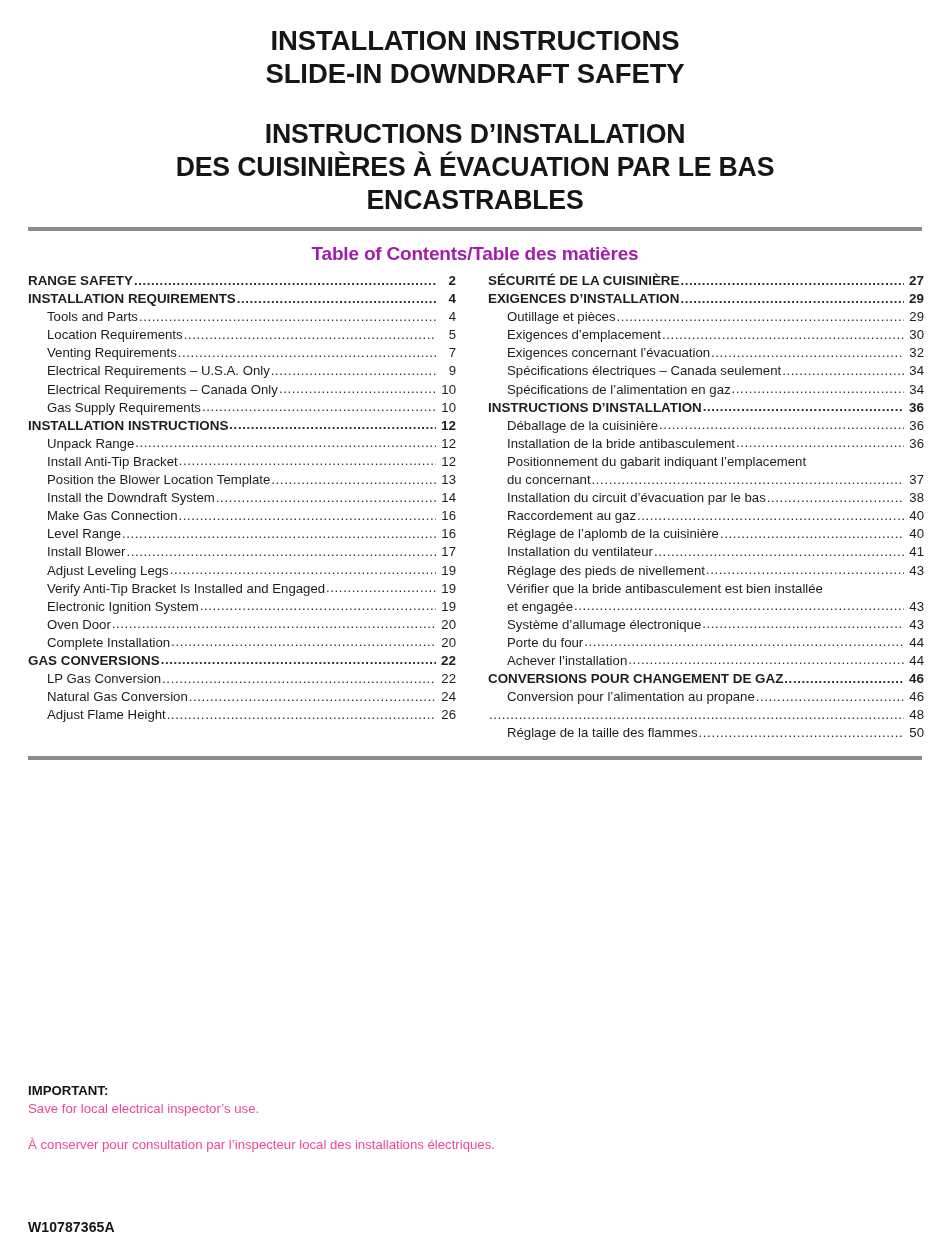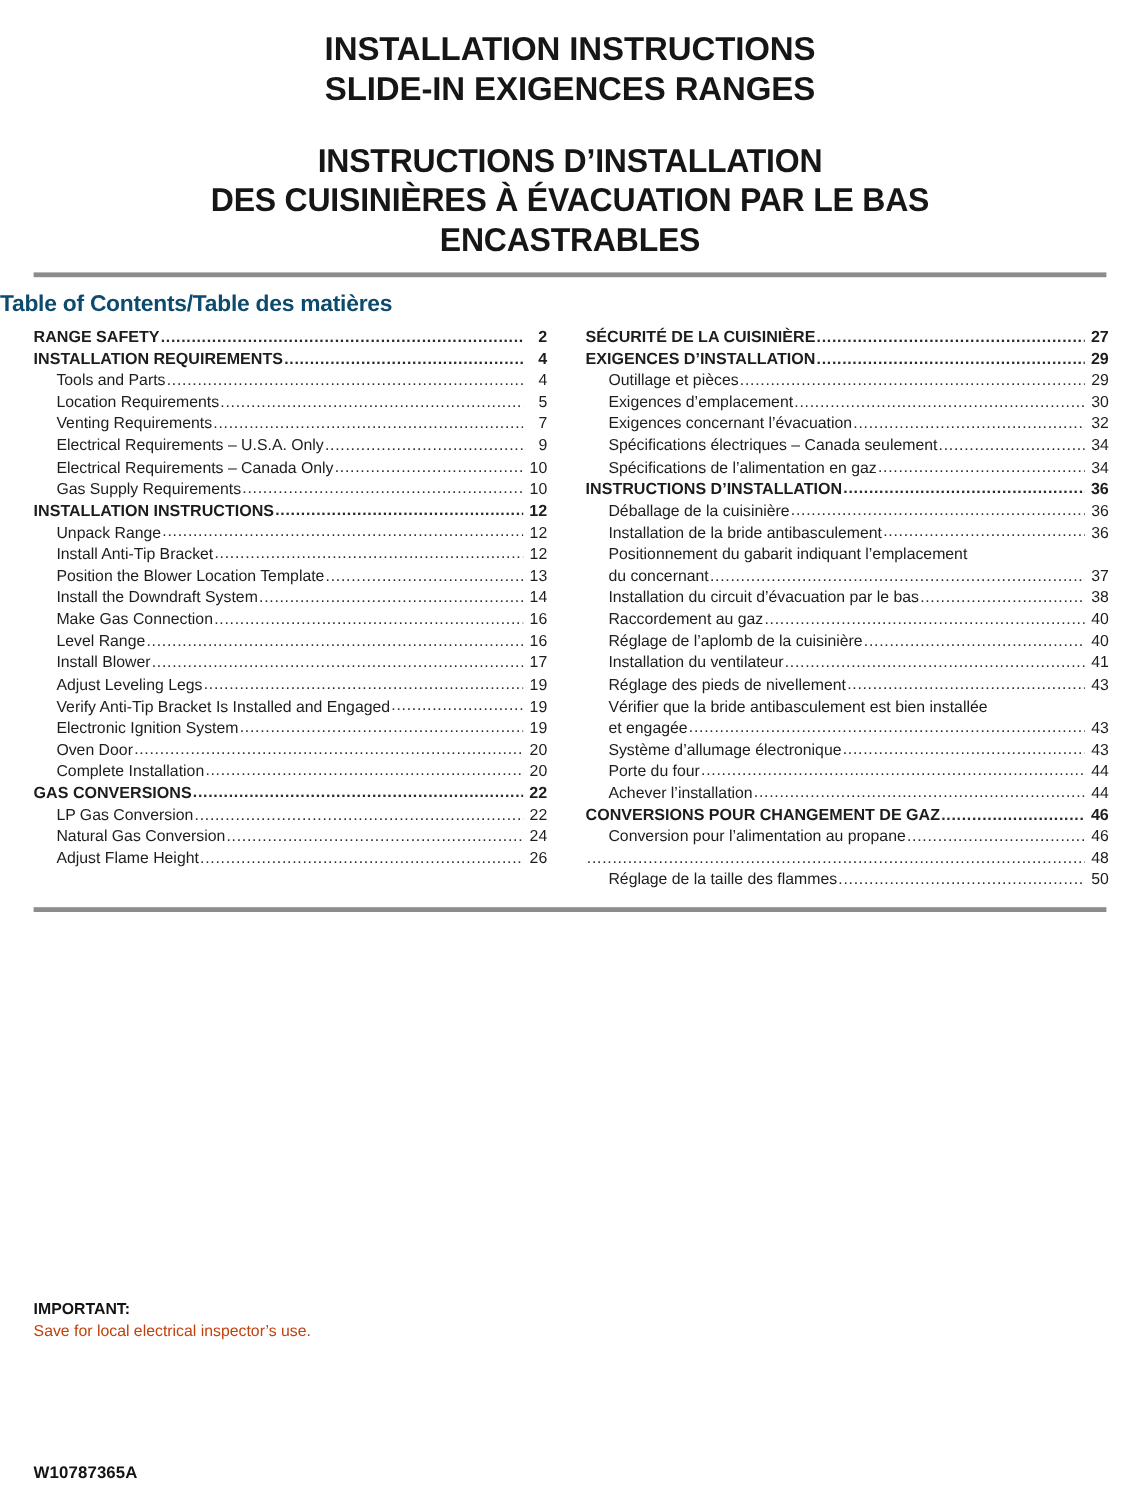--- a/index.html
+++ b/index.html
@@ -40,23 +40,24 @@
   .rule {
     height: 4px;
     background: #8c8c8c;
     margin: 0 28px;
   }
   .rule-top { margin-top: 11px; }
   .rule-bottom { margin-top: 14px; }
 
   
   .toc-heading {
+    text-align: center;
     font-size: 19px;
     font-weight: bold;
-    color: #0c4a6e;
+    color: #a21caf;
     margin-top: 12px;
     margin-bottom: 7px;
     letter-spacing: -0.2px;
   }
 
   
   .toc-columns {
     display: flex;
     padding: 0 28px;
     gap: 32px;
@@ -112,40 +113,40 @@
   }
   .footer-strong {
     font-size: 13.2px;
     font-weight: bold;
     line-height: 18px;
     color: #141414;
   }
   .footer-text {
     font-size: 13.2px;
     line-height: 18px;
-    color: #c2410c;
+    color: #ec4899;
   }
   .footer-gap { height: 18px; }
   .doc-code {
     position: absolute;
     left: 28px;
     top: 1219px;
     font-size: 14px;
     font-weight: bold;
     color: #141414;
     letter-spacing: 0.1px;
   }
 </style>
 </head>
 <body>
 
 <div class="title-block">
   <div class="title-en">
     <div>INSTALLATION INSTRUCTIONS</div>
-    <div>SLIDE-IN EXIGENCES RANGES</div>
+    <div>SLIDE-IN DOWNDRAFT SAFETY</div>
   </div>
   <div class="title-fr">
     <div>INSTRUCTIONS D’INSTALLATION</div>
     <div>DES CUISINIÈRES À ÉVACUATION PAR LE BAS</div>
     <div>ENCASTRABLES</div>
   </div>
 </div>
 
 <div class="rule rule-top"></div>
 
@@ -411,15 +412,16 @@
       </div>
     </div>
 </div>
 
 <div class="rule rule-bottom"></div>
 
 <div class="footer">
   <div class="footer-strong">IMPORTANT:</div>
   <div class="footer-text">Save for local electrical inspector’s use.</div>
   <div class="footer-gap"></div>
+  <div class="footer-text">À conserver pour consultation par l’inspecteur local des installations électriques.</div>
 </div>
 
 <div class="doc-code">W10787365A</div>
 
 </body></html>

